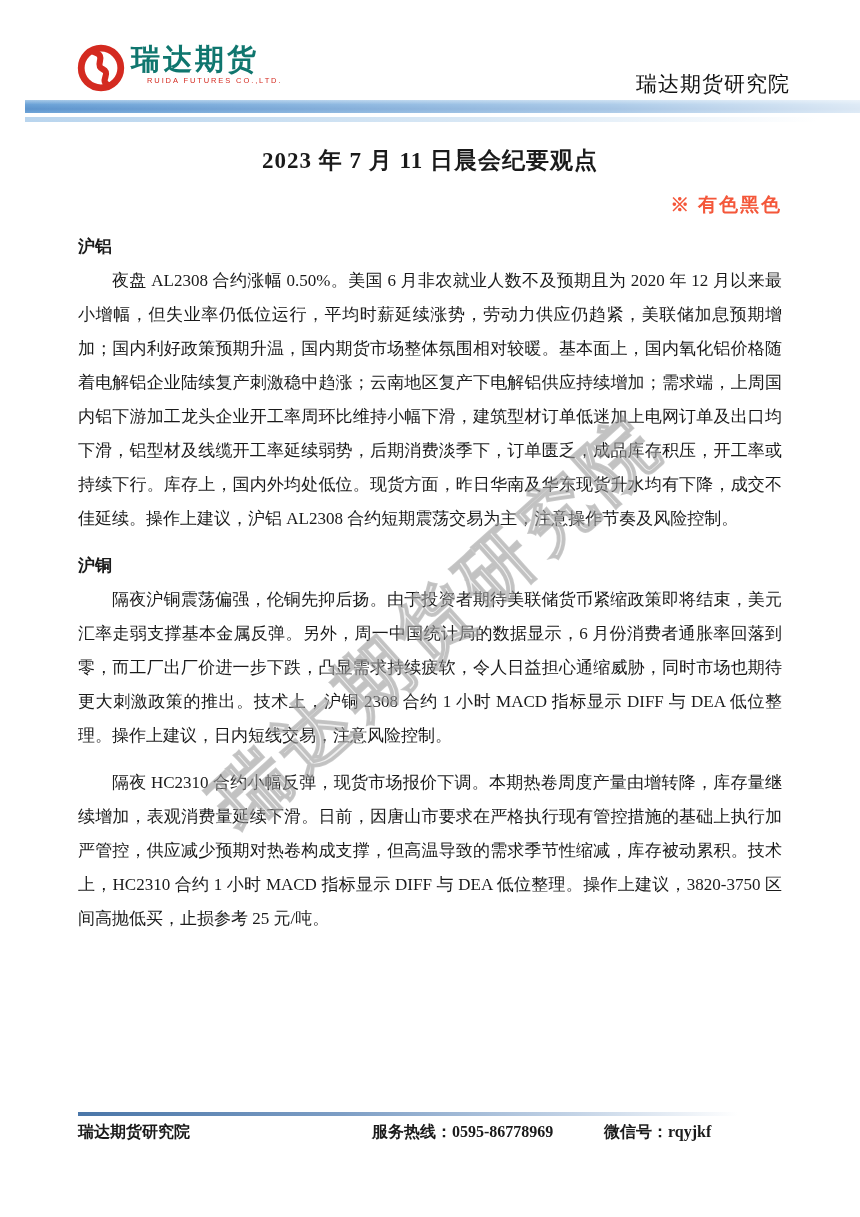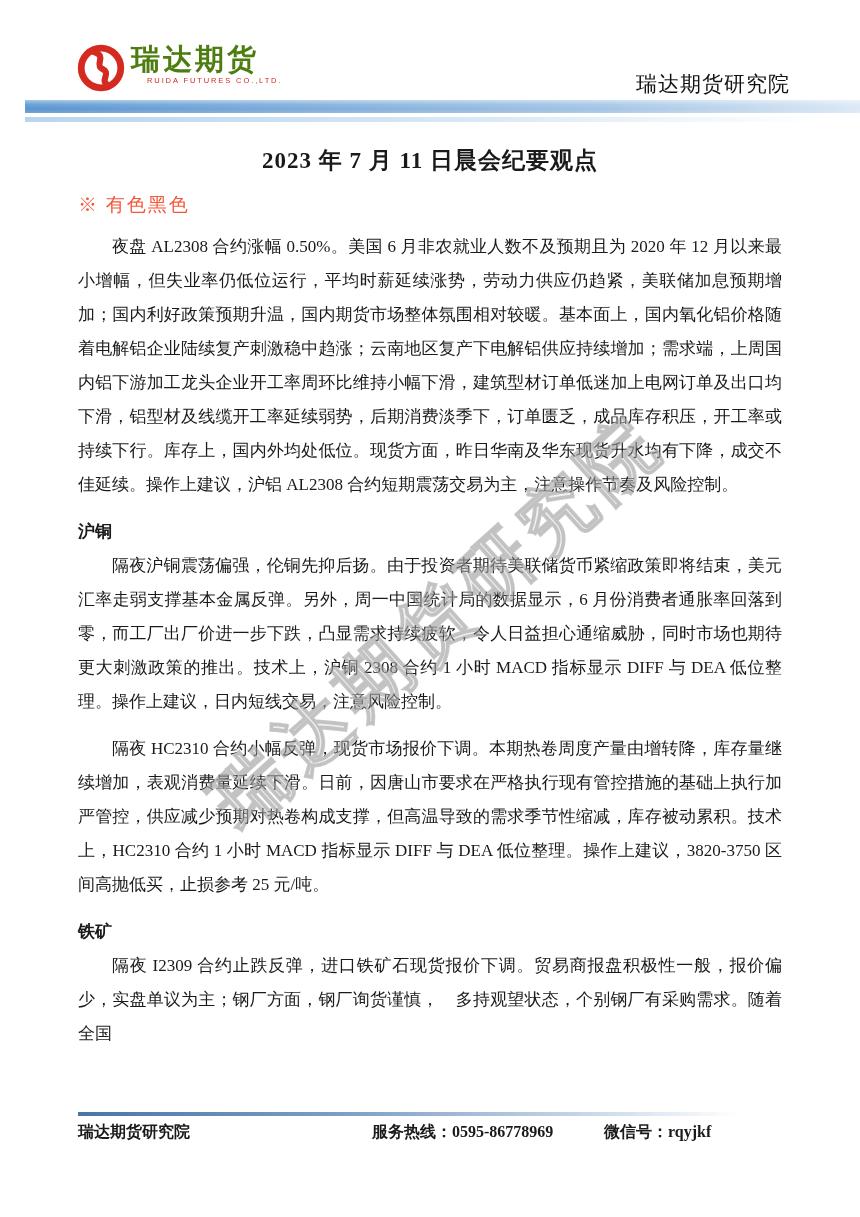--- a/index.html
+++ b/index.html
@@ -18,21 +18,21 @@
     overflow: hidden;
     color: #1a1a1a;
     font-family: "Liberation Serif", "DejaVu Serif", serif;
   }
 
   
   .header { position: absolute; top: 0; left: 0; width: 860px; height: 122px; }
   .logo-row { position: absolute; left: 76px; top: 42px; display: flex; align-items: flex-start; color: var(--brand-red); }
   .logo-mark { width: 50px; height: 52px; flex: none; }
   .logo-text { margin-left: 5px; font-family: "Liberation Sans", "DejaVu Sans", sans-serif; }
-  .logo-cn { font-size: 29px; font-weight: bold; color: #4d7c0f; letter-spacing: 3px; line-height: 34px; white-space: nowrap; }
+  .logo-cn { font-size: 29px; font-weight: bold; color: #0f766e; letter-spacing: 3px; line-height: 34px; white-space: nowrap; }
   .logo-en { font-size: 7.5px; color: var(--brand-red); letter-spacing: 1.9px; line-height: 10px; white-space: nowrap; font-weight: normal; margin-left: 16px; }
   .header-right {
     position: absolute; right: 70px; top: 70px;
     font-family: "Liberation Sans", "DejaVu Sans", sans-serif;
     font-size: 21px; color: #111; letter-spacing: 1px; white-space: nowrap;
   }
   .bar-main {
     position: absolute; top: 100px; left: 25px; right: 0; height: 13px;
     background:
       linear-gradient(to right, rgba(255,255,255,0) 0%, rgba(255,255,255,0.45) 70%, rgba(255,255,255,0.78) 100%),
@@ -43,22 +43,22 @@
     background: linear-gradient(to right, #b9d5ee 0%, #d9e8f5 55%, rgba(255,255,255,0) 95%);
   }
 
   
   .doc { position: absolute; top: 122px; left: 78px; width: 704px; }
   .doc-title {
     margin: 24px 0 8px 0; text-align: center;
     font-size: 23px; font-weight: bold; line-height: 30px; letter-spacing: 1px;
   }
   .doc-subtitle {
-    margin: 16px 0 0 0; text-align: left;
-    font-size: 19px; font-weight: normal; line-height: 25px; letter-spacing: 2px;
+    margin: 16px 0 0 0; text-align: right;
+    font-size: 19px; font-weight: bold; line-height: 25px; letter-spacing: 2px;
     color: var(--subtitle-red);
   }
   .section { margin-top: 13px; }
   .section-heading { margin: 0; font-size: 17px; font-weight: bold; line-height: 34px; }
   .section-body {
     margin: 0; font-size: 17px; line-height: 34px;
     text-align: justify; text-indent: 2em;
   }
 
   
@@ -106,36 +106,33 @@
   <div class="header-right">瑞达期货研究院</div>
   <div class="bar-main"></div>
   <div class="bar-thin"></div>
 </div>
 
 <div class="doc">
   <h1 class="doc-title">2023 年 7 月 11 日晨会纪要观点</h1>
   <div class="doc-subtitle">※ 有色黑色</div>
 
   <div class="section">
+    <h3 class="section-heading">沪铝</h3>
     <p class="section-body">夜盘 AL2308 合约涨幅 0.50%。美国 6 月非农就业人数不及预期且为 2020 年 12 月以来最小增幅，但失业率仍低位运行，平均时薪延续涨势，劳动力供应仍趋紧，美联储加息预期增加；国内利好政策预期升温，国内期货市场整体氛围相对较暖。基本面上，国内氧化铝价格随着电解铝企业陆续复产刺激稳中趋涨；云南地区复产下电解铝供应持续增加；需求端，上周国内铝下游加工龙头企业开工率周环比维持小幅下滑，建筑型材订单低迷加上电网订单及出口均下滑，铝型材及线缆开工率延续弱势，后期消费淡季下，订单匮乏，成品库存积压，开工率或持续下行。库存上，国内外均处低位。现货方面，昨日华南及华东现货升水均有下降，成交不佳延续。操作上建议，沪铝 AL2308 合约短期震荡交易为主，注意操作节奏及风险控制。</p>
   </div>
 
   <div class="section">
     <h3 class="section-heading">沪铜</h3>
     <p class="section-body">隔夜沪铜震荡偏强，伦铜先抑后扬。由于投资者期待美联储货币紧缩政策即将结束，美元汇率走弱支撑基本金属反弹。另外，周一中国统计局的数据显示，6 月份消费者通胀率回落到零，而工厂出厂价进一步下跌，凸显需求持续疲软，令人日益担心通缩威胁，同时市场也期待更大刺激政策的推出。技术上，沪铜 2308 合约 1 小时 MACD 指标显示 DIFF 与 DEA 低位整理。操作上建议，日内短线交易，注意风险控制。</p>
   </div>
 
   <div class="section">
     <p class="section-body">隔夜 HC2310 合约小幅反弹，现货市场报价下调。本期热卷周度产量由增转降，库存量继续增加，表观消费量延续下滑。日前，因唐山市要求在严格执行现有管控措施的基础上执行加严管控，供应减少预期对热卷构成支撑，但高温导致的需求季节性缩减，库存被动累积。技术上，HC2310 合约 1 小时 MACD 指标显示 DIFF 与 DEA 低位整理。操作上建议，3820-3750 区间高抛低买，止损参考 25 元/吨。</p>
   </div>
 
-  <div class="section">
-    <h3 class="section-heading">铁矿</h3>
-    <p class="section-body">隔夜 I2309 合约止跌反弹，进口铁矿石现货报价下调。贸易商报盘积极性一般，报价偏少，实盘单议为主；钢厂方面，钢厂询货谨慎，　多持观望状态，个别钢厂有采购需求。随着全国</p>
-  </div>
 </div>
 
 <div class="watermark">瑞达期货研究院</div>
 
 <div class="footer-line"></div>
 <div class="footer-row">
   <span class="footer-item footer-left">瑞达期货研究院</span>
   <span class="footer-item footer-center">服务热线：0595-86778969</span>
   <span class="footer-item footer-right">微信号：rqyjkf</span>
 </div>

